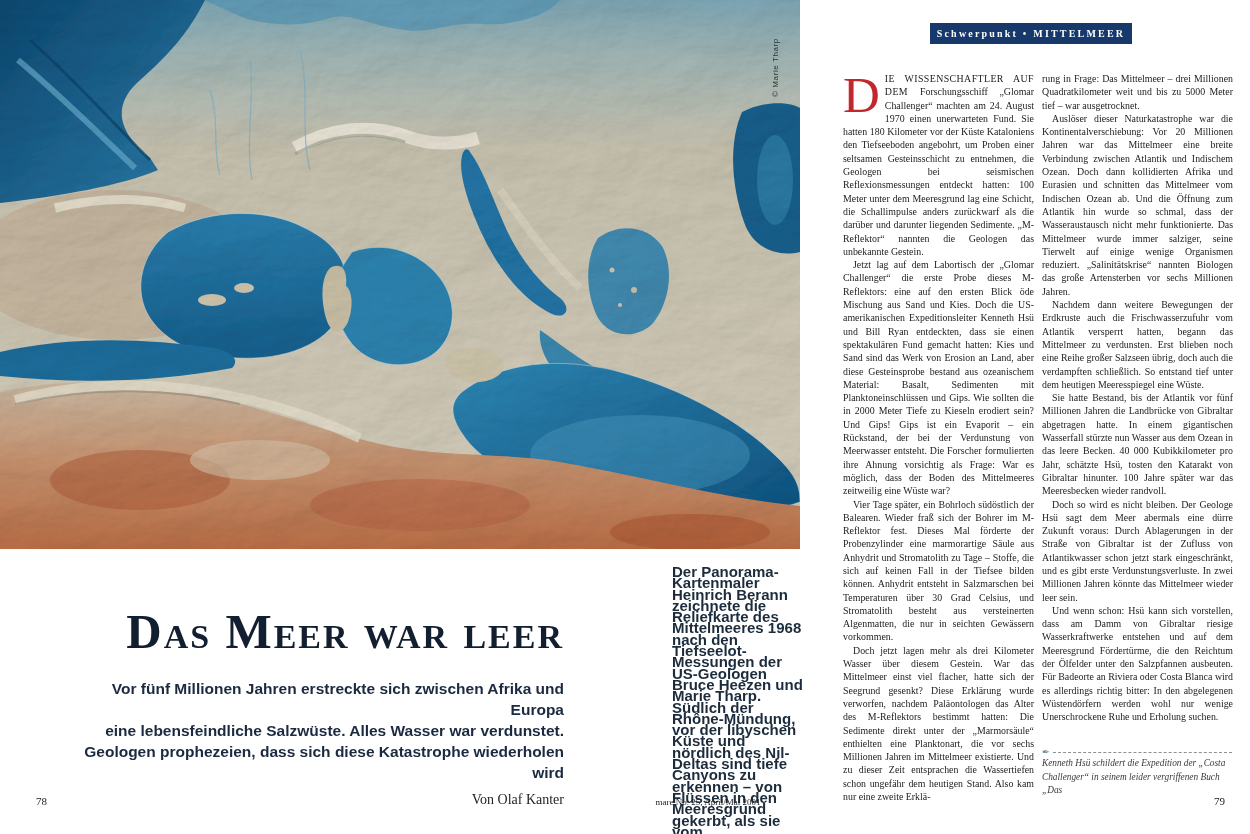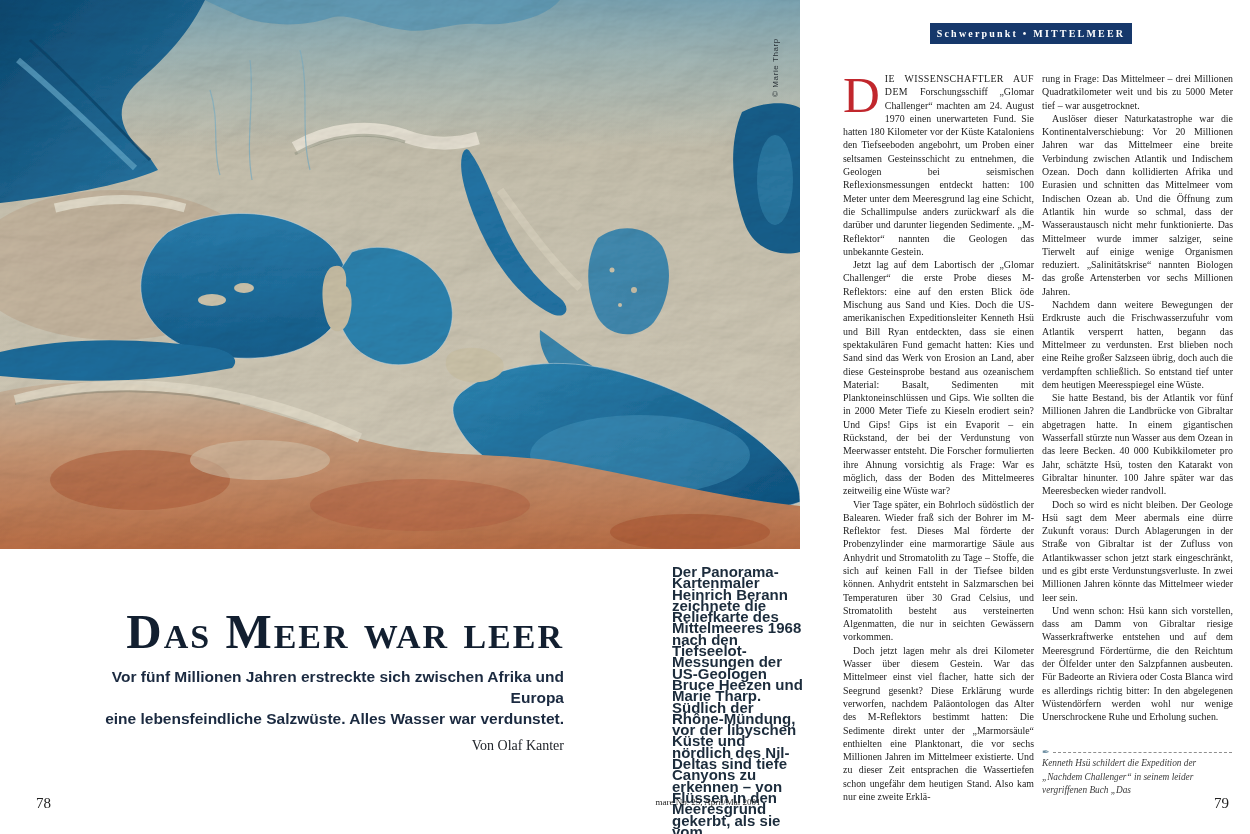--- a/index.html
+++ b/index.html
@@ -15,21 +15,21 @@
 
   
   .caption{position:absolute;left:672px;top:566px;width:133px;
            font-family:Liberation Sans, sans-serif;font-weight:bold;
            font-size:15px;line-height:11.3px;color:#1c2c3c;}
 
   
   .titleblock{position:absolute;left:66px;top:606px;width:498px;text-align:right;}
   .title{margin:0;font-size:49px;line-height:52px;font-variant:small-caps;font-weight:600;
          letter-spacing:2px;color:#121f30;}
-  .subtitle{margin-top:8px;font-family:"Liberation Sans",sans-serif;font-weight:bold;
+  .subtitle{margin-top:20px;font-family:"Liberation Sans",sans-serif;font-weight:bold;
             font-size:15.5px;line-height:21px;color:#1b2a40;}
   .byline{margin-top:9px;font-size:14px;color:#20242a;}
 
   
   .badge{position:absolute;left:930px;top:23px;width:202px;height:21px;background:#16386b;
          color:#ffffff;font-family:"Liberation Serif",serif;font-weight:bold;font-size:10px;
          letter-spacing:2.2px;text-align:center;line-height:22px;}
 
   
   .col{position:absolute;top:72px;height:730px;width:191px;font-size:9.9px;line-height:13.3px;
@@ -42,21 +42,21 @@
   .lead{letter-spacing:.4px;}
 
   
   .fsep{position:absolute;left:1042px;top:748px;width:190px;display:flex;align-items:center;gap:3px;}
   .fsep .pen{font-size:9px;color:#6a8ca0;line-height:1;}
   .fsep .dash{flex:1;border-bottom:1.2px dashed #8f8f8f;}
   .footnote{position:absolute;left:1042px;top:757px;width:192px;font-style:italic;
             font-size:9.3px;line-height:13.5px;color:#3a3a3a;}
 
   
-  .pageno{position:absolute;top:795px;font-size:15px;color:#222222;}
+  .pageno{position:absolute;top:795px;font-size:11px;color:#222222;}
   .pageno.left{left:36px;}
   .pageno.right{left:1214px;text-align:center;}
   .issue{position:absolute;left:608px;top:797px;width:200px;text-align:center;
          font-size:9px;color:#222222;}
 </style>
 </head>
 <body>
 
 <div class="spread">
 
@@ -156,20 +156,21 @@
   </div>
   <div class="credit">© Marie Tharp</div>
 
   <div class="caption">Der Panorama-Kartenmaler Heinrich Berann zeichnete die Reliefkarte des Mittelmeeres 1968 nach den Tiefseelot-Messungen der US-Geologen Bruce Heezen und Marie Tharp. Südlich der Rhône-Mündung, vor der libyschen Küste und nördlich des Nil-Deltas sind tiefe Canyons zu erkennen – von Flüssen in den Meeresgrund gekerbt, als sie vom Kontinentalsockel in die ausgetrocknete Tiefsee rauschten, wo auch sie verdampften</div>
 
   <div class="titleblock">
     <h1 class="title">Das Meer war leer</h1>
     <div class="subtitle">
       <div>Vor fünf Millionen Jahren erstreckte sich zwischen Afrika und Europa</div>
       <div>eine lebensfeindliche Salzwüste. Alles Wasser war verdunstet.</div>
+      <div>Geologen prophezeien, dass sich diese Katastrophe wiederholen wird</div>
     </div>
     <div class="byline">Von Olaf Kanter</div>
   </div>
 
   <div class="badge">Schwerpunkt • MITTELMEER</div>
 
   <div class="col col1" lang="de">
     <p class="para">
       <span class="dropcap">D</span><span class="lead">IE WISSENSCHAFTLER AUF DEM </span><span>Forschungsschiff „Glomar Challenger“ machten am 24. August 1970 einen unerwarteten Fund. Sie hatten 180 Kilometer vor der Küste Kataloniens den Tiefseeboden angebohrt, um Proben einer seltsamen Gesteinsschicht zu entnehmen, die Geologen bei seismischen Reflexionsmessungen entdeckt hatten: 100 Meter unter dem Meeresgrund lag eine Schicht, die Schallimpulse anders zurückwarf als die darüber und darunter liegenden Sedimente. „M-Reflektor“ nannten die Geologen das unbekannte Gestein.</span>
     </p>
@@ -184,19 +185,19 @@
     <p class="para indent">Nachdem dann weitere Bewegungen der Erdkruste auch die Frischwasserzufuhr vom Atlantik versperrt hatten, begann das Mittelmeer zu verdunsten. Erst blieben noch eine Reihe großer Salzseen übrig, doch auch die verdampften schließlich. So entstand tief unter dem heutigen Meeresspiegel eine Wüste.</p>
     <p class="para indent">Sie hatte Bestand, bis der Atlantik vor fünf Millionen Jahren die Landbrücke von Gibraltar abgetragen hatte. In einem gigantischen Wasserfall stürzte nun Wasser aus dem Ozean in das leere Becken. 40 000 Kubikkilometer pro Jahr, schätzte Hsü, tosten den Katarakt von Gibraltar hinunter. 100 Jahre später war das Meeresbecken wieder randvoll.</p>
     <p class="para indent">Doch so wird es nicht bleiben. Der Geologe Hsü sagt dem Meer abermals eine dürre Zukunft voraus: Durch Ablagerungen in der Straße von Gibraltar ist der Zufluss von Atlantikwasser schon jetzt stark eingeschränkt, und es gibt erste Verdunstungsverluste. In zwei Millionen Jahren könnte das Mittelmeer wieder leer sein.</p>
     <p class="para indent">Und wenn schon: Hsü kann sich vorstellen, dass am Damm von Gibraltar riesige Wasserkraftwerke entstehen und auf dem Meeresgrund Fördertürme, die den Reichtum der Ölfelder unter den Salzpfannen ausbeuten. Für Badeorte an Riviera oder Costa Blanca wird es allerdings richtig bitter: In den abgelegenen Wüstendörfern werden wohl nur wenige Unerschrockene Ruhe und Erholung suchen.</p>
   </div>
 
   <div class="fsep">
     <span class="pen">✒</span>
     <span class="dash"></span>
   </div>
-  <div class="footnote">Kenneth Hsü schildert die Expedition der „Nachdem Challenger“ in seinem leider vergriffenen Buch „Das</div>
+  <div class="footnote">Kenneth Hsü schildert die Expedition der „Costa Challenger“ in seinem leider vergriffenen Buch „Das</div>
 
   <div class="pageno left">78</div>
   <div class="issue">mare No. 25, April/Mai 2001</div>
   <div class="pageno right">79</div>
 
 </div>
 
 </body></html>

